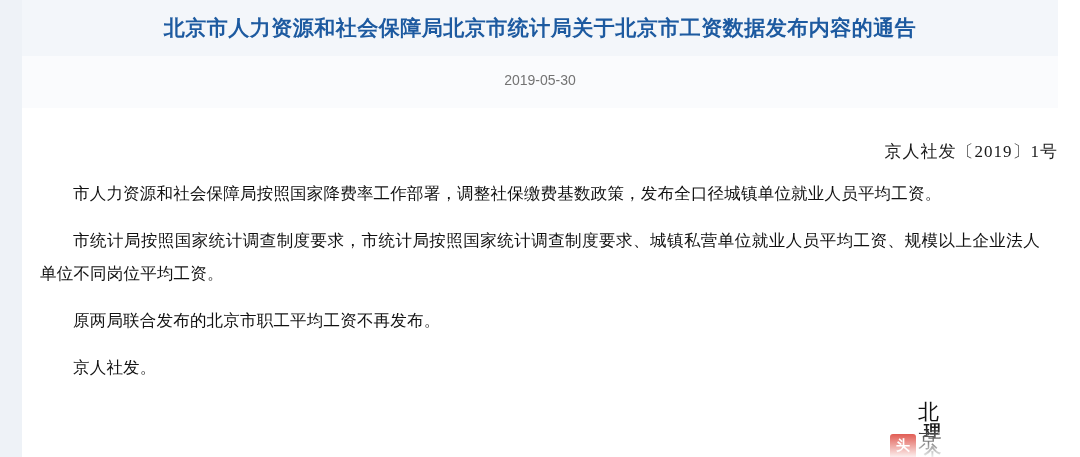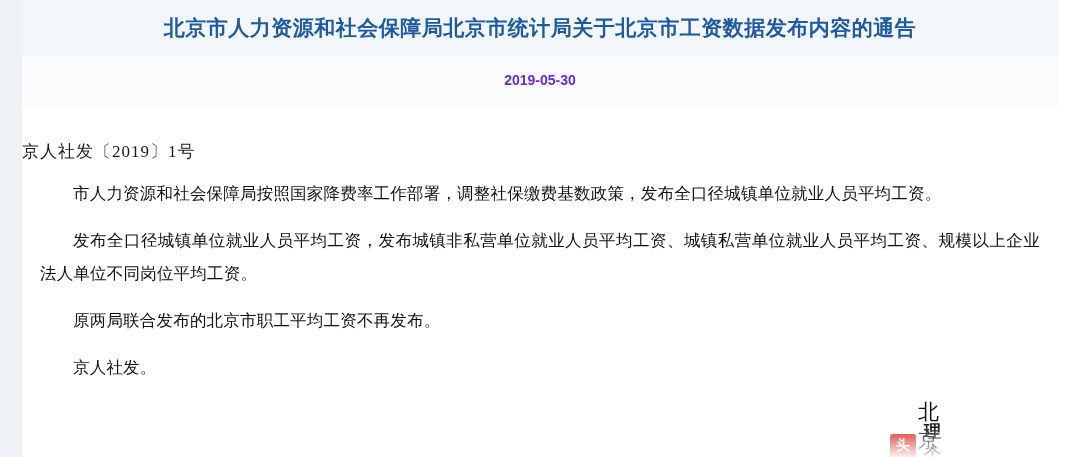--- a/index.html
+++ b/index.html
@@ -66,34 +66,33 @@
     height: 52px;
     background: #fafbfd;
   }
   .doc-date {
     position: absolute;
     left: 60px;
     top: 72px;
     width: 960px;
     text-align: center;
     font-size: 14px;
-    color: #6d28d9;
+    color: #737373;
     font-family: "Liberation Sans", "DejaVu Sans", sans-serif;
-    font-weight: bold;
   }
   .body-area {
     position: absolute;
     left: 22px;
     top: 108px;
     width: 1036px;
     height: 349px;
     background: #ffffff;
   }
   .doc-number {
-    text-align: left;
+    text-align: right;
     margin-top: 32px;
     font-size: 17px;
     color: #1a1a1a;
     letter-spacing: 1px;
   }
   .para {
     font-size: 16.5px;
     color: #111111;
     line-height: 33px;
     margin: 14px 18px 0 18px;
@@ -159,21 +158,21 @@
   <div class="doc-title">北京市人力资源和社会保障局北京市统计局关于北京市工资数据发布内容的通告</div>
 
   <div class="date-band"></div>
   <div class="doc-date">2019-05-30</div>
 
   <div class="body-area">
 
     <div class="doc-number">京人社发〔2019〕1号</div>
 
     <p class="para">市人力资源和社会保障局按照国家降费率工作部署，调整社保缴费基数政策，发布全口径城镇单位就业人员平均工资。</p>
-    <p class="para">发布全口径城镇单位就业人员平均工资，发布城镇非私营单位就业人员平均工资、城镇私营单位就业人员平均工资、规模以上企业法人单位不同岗位平均工资。</p>
+    <p class="para">市统计局按照国家统计调查制度要求，市统计局按照国家统计调查制度要求、城镇私营单位就业人员平均工资、规模以上企业法人单位不同岗位平均工资。</p>
     <p class="para">原两局联合发布的北京市职工平均工资不再发布。</p>
     <p class="para">京人社发。</p>
 
   </div>
 
   <div class="second-org">北京市统计局</div>
 
   <div class="watermark">
     <span class="wm-badge">头条</span>
     <span class="wm-text">理个税</span>

